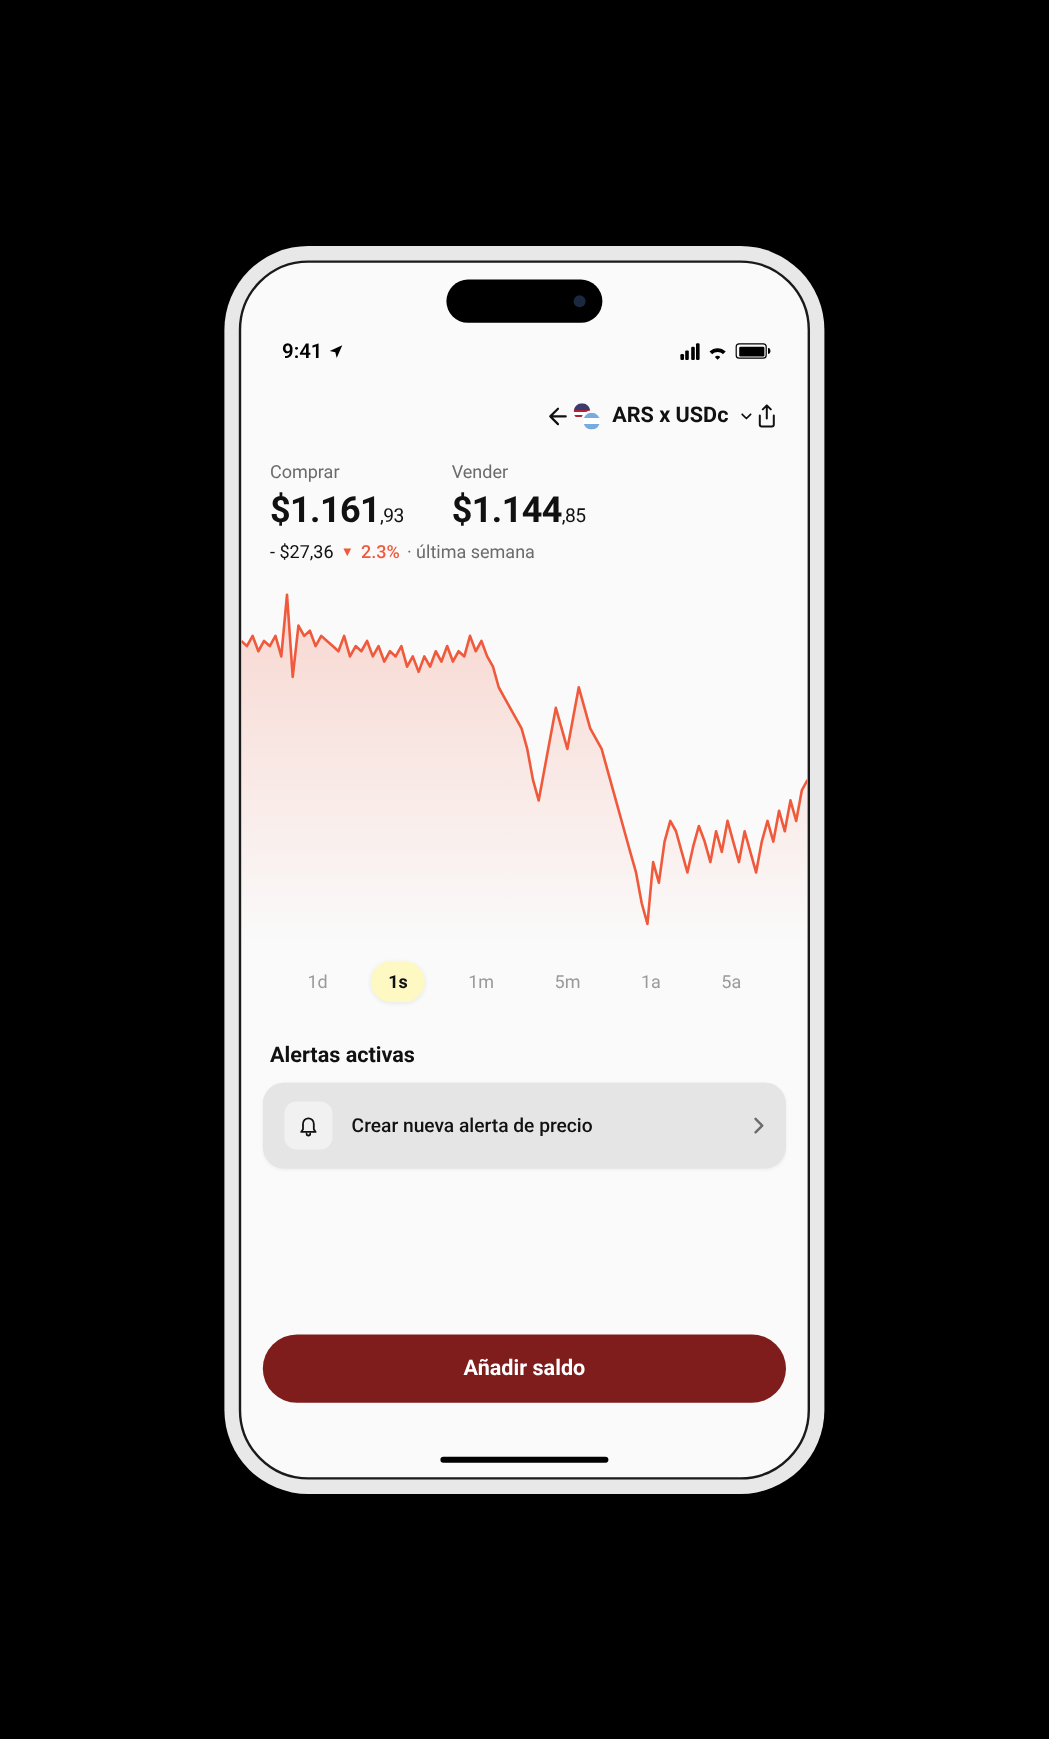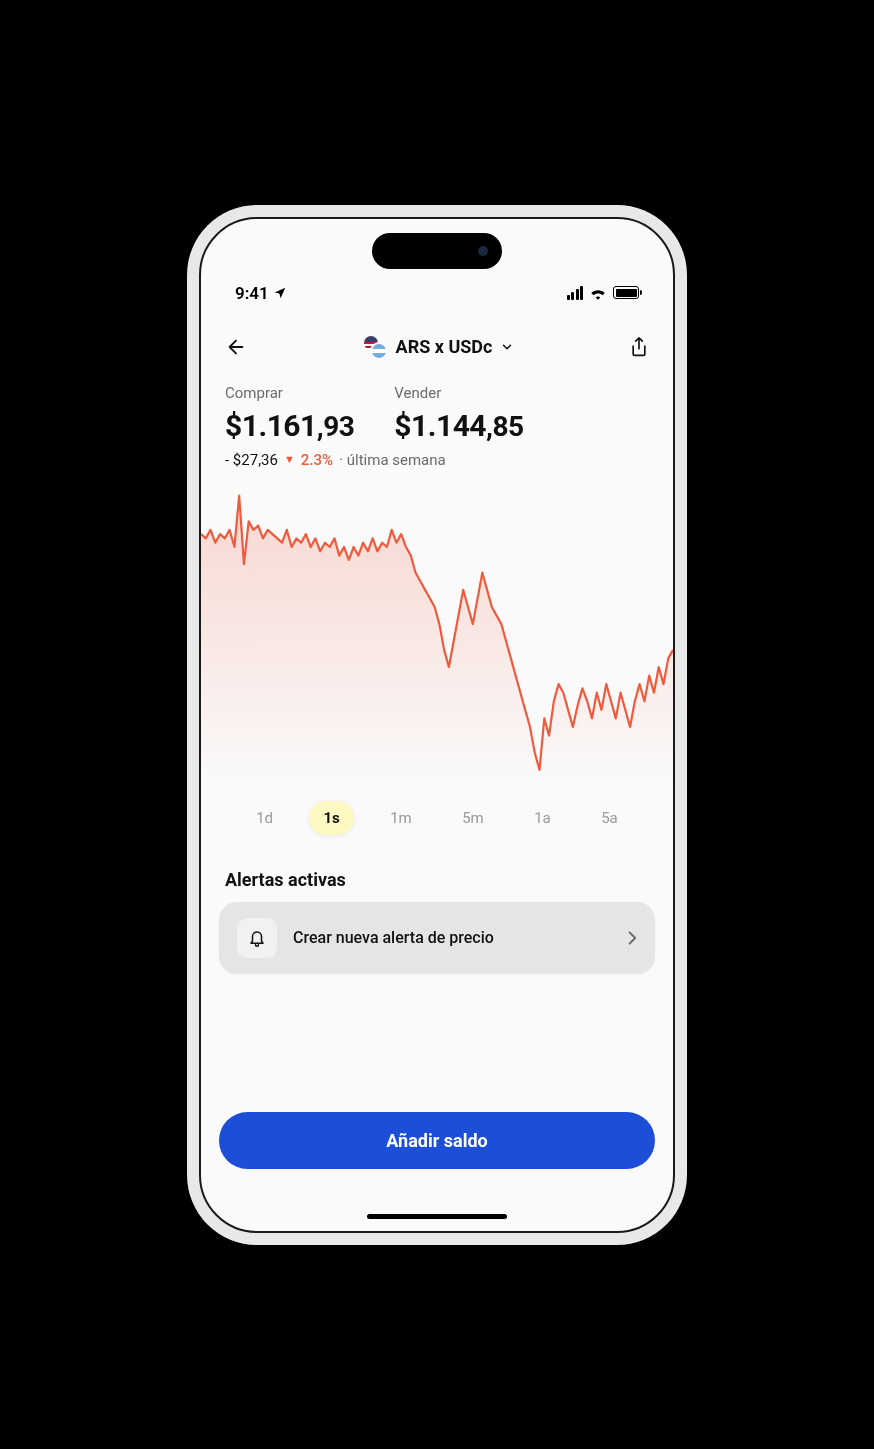--- a/index.html
+++ b/index.html
@@ -75,21 +75,21 @@
     position: relative; padding: 1.5px;
   }
   .battery::after {
     content:""; position:absolute; right:-4px; top:3px; width:2px; height:5px;
     background:#000; border-radius:0 2px 2px 0;
   }
   .battery-fill { width: 100%; height:100%; background:#000; border-radius:1px;}
   .header {
     display: flex;
     align-items: center;
-    justify-content: space-between;
+    justify-content: flex-end;
     padding: 22px 24px 10px 24px;
   }
   .pair-pill {
     display: flex;
     align-items: center;
     gap: 8px;
     font-weight: 700;
     font-size: 18px;
     color: #111;
   }
@@ -103,21 +103,21 @@
     width: 18px;
     height: 18px;
     border-radius: 50%;
     border: 2px solid #fafafa;
   }
   .flag-us { top:0; left:0; background: linear-gradient(180deg,#3c3b6e 0 40%, #b22234 40% 55%, #fff 55% 70%, #b22234 70% 85%, #fff 85% 100%);}
   .flag-ar { bottom:0; right:0; background: linear-gradient(180deg,#74acdf 0 33%, #fff 33% 66%, #74acdf 66% 100%);}
   .prices { padding: 14px 24px 0 24px; display:flex; gap:40px; }
   .price-col .label { font-size:15px; color:#6b6b6b; margin-bottom:6px; }
   .price-val { font-size:30px; font-weight:700; color:#111; letter-spacing:-0.5px;}
-  .price-val .dec { font-size:28px; font-weight:700;}
+  .price-val .dec { font-size:16px; font-weight:400;}
   .delta-row {
     padding: 8px 24px 0 24px;
     font-size:15px; color:#6b6b6b; display:flex; gap:6px; align-items:center;
   }
   .neg-amt { color:#111; }
   .pct { color:#f05a3c; font-weight:500;}
   .tri-down { color:#f05a3c; font-size:11px;}
   .chart-wrap { margin-top: 18px; height: 300px; width:100%; position:relative; }
   .chart-wrap svg { width:100%; height:100%; display:block; }
   .range-tabs {
@@ -140,21 +140,21 @@
   }
   .alert-icon-box {
     width:40px;height:40px;background:#f1f1f1;border-radius:10px;
     display:flex;align-items:center;justify-content:center;
   }
   .alert-card .txt { flex:1; font-size:16px; font-weight:500; color:#111;}
   .primary-btn {
     position:absolute;
     bottom: 62px;
     left:18px; right:18px;
-    background:#1d4ed8;
+    background:#7f1d1d;
     color:#fff;
     font-size:18px;
     font-weight:700;
     text-align:center;
     padding:18px;
     border-radius:30px;
     cursor:pointer;
   }
   .home-indicator {
     position:absolute; bottom:12px; left:50%; transform:translateX(-50%);

